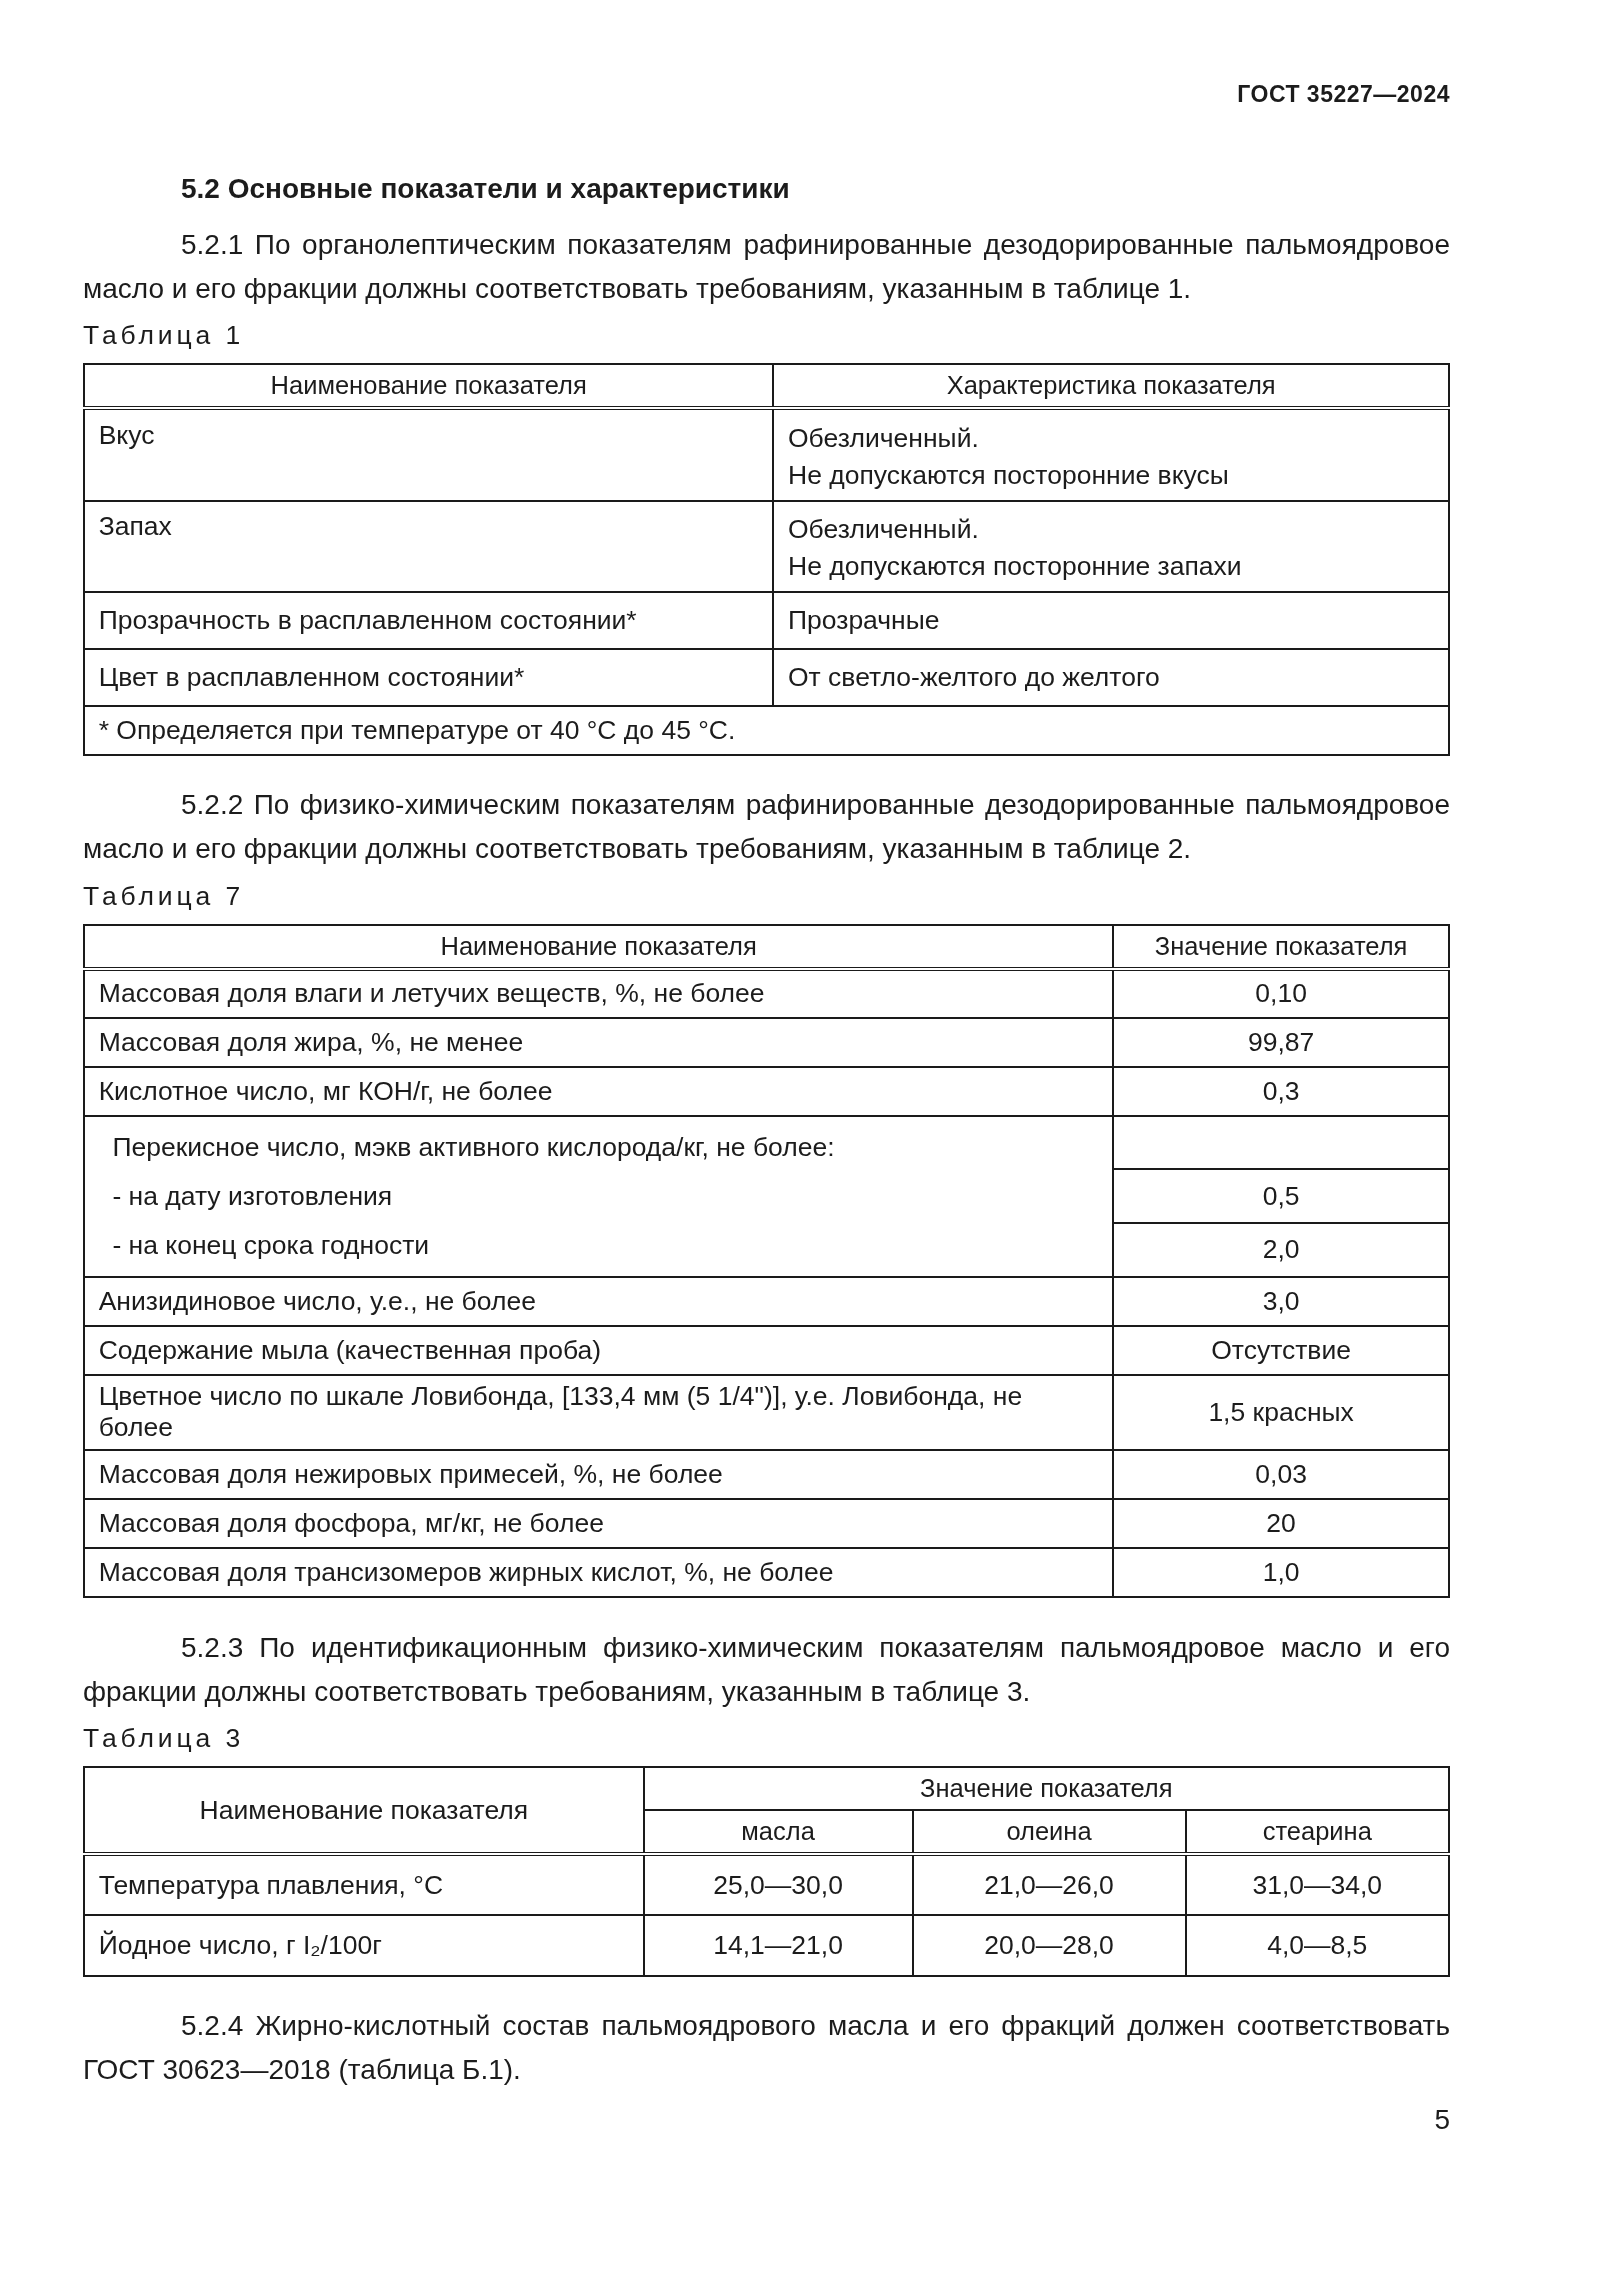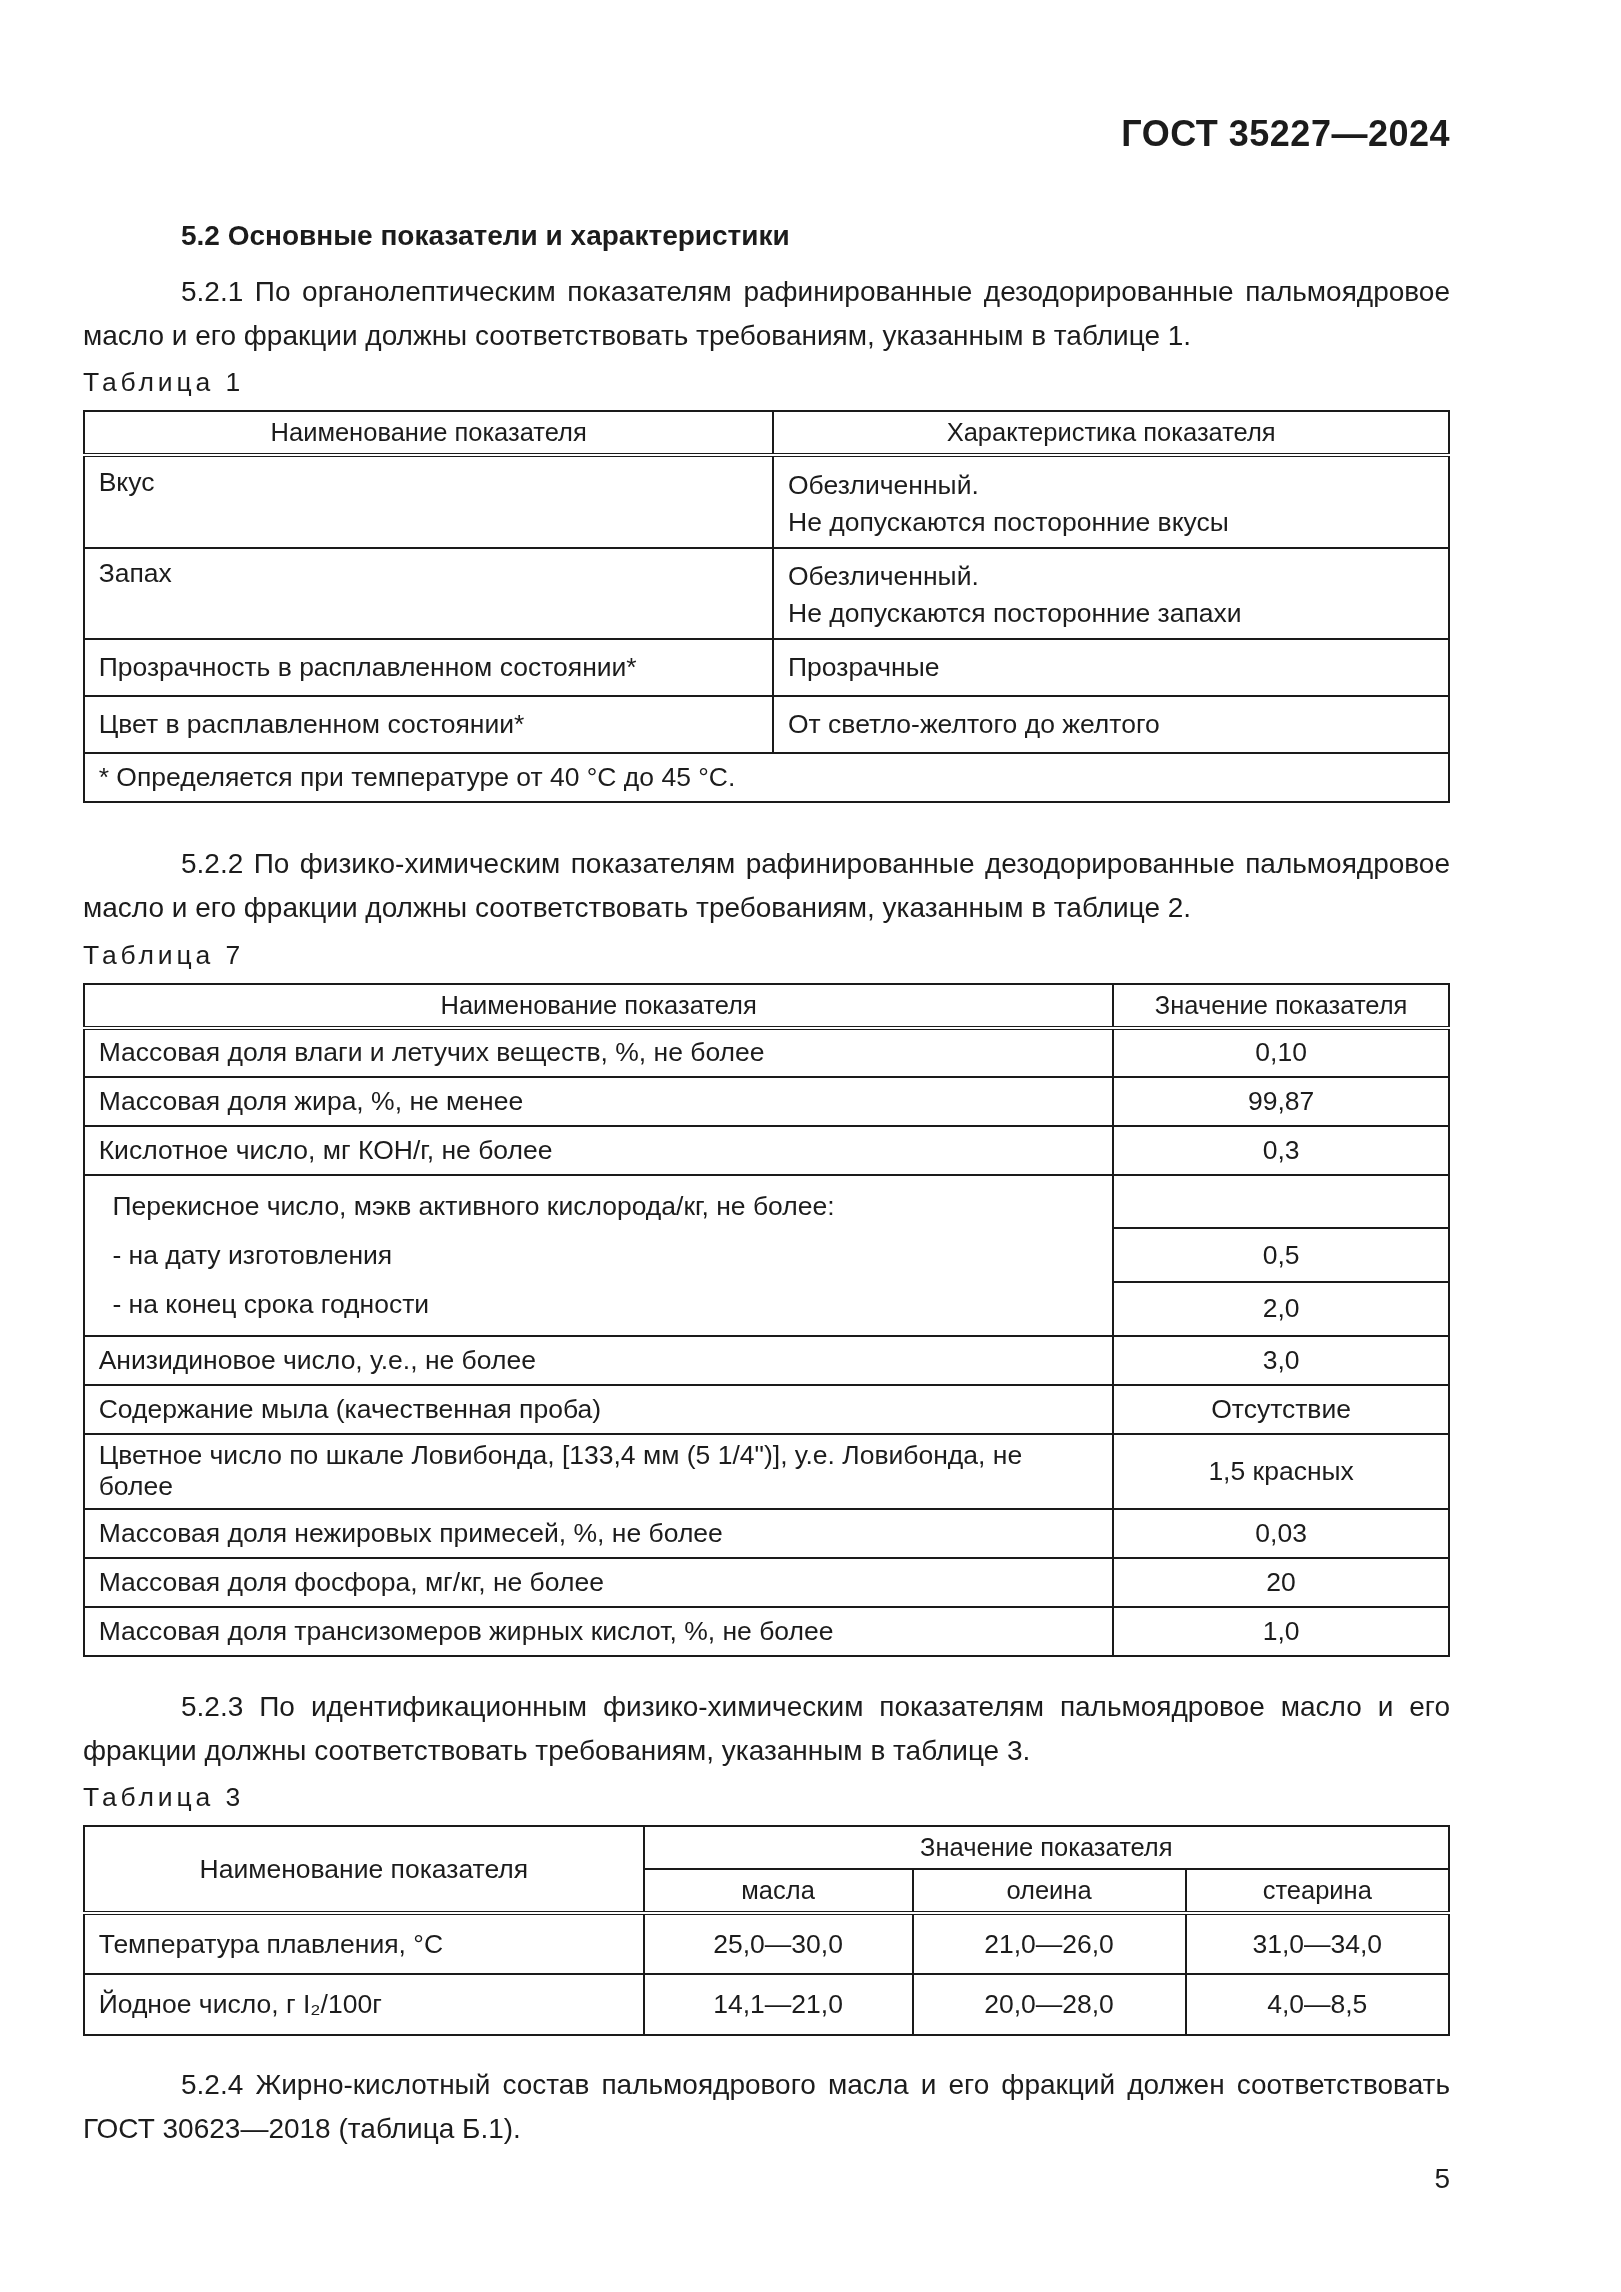--- a/index.html
+++ b/index.html
@@ -11,40 +11,40 @@
     background: #ffffff;
     font-family: "Liberation Sans", sans-serif;
     color: #1c1c1c;
     overflow: hidden;
   }
   .content {
     margin-left: 83px;
     width: 1367px;
   }
   .doc-header {
-    padding-top: 113px;
+    padding-top: 81px;
     text-align: right;
-    font-size: 36px;
+    font-size: 23px;
     font-weight: bold;
     letter-spacing: 0.5px;
   }
   .section-heading {
     margin-top: 65px;
     padding-left: 98px;
     font-size: 28px;
     font-weight: bold;
   }
   .para {
     margin-top: 17.6px;
     font-size: 28px;
     line-height: 44px;
     text-align: justify;
     text-indent: 98px;
   }
-  .para.gap-lg { margin-top: 39px; }
+  .para.gap-lg { margin-top: 27px; }
   .para.gap-md { margin-top: 27.4px; }
   .table-label {
     margin-top: 9.8px;
     font-size: 26.5px;
     letter-spacing: 3.9px;
   }
   table.gost {
     margin-top: 11.8px;
     width: 100%;
     border-collapse: collapse;

